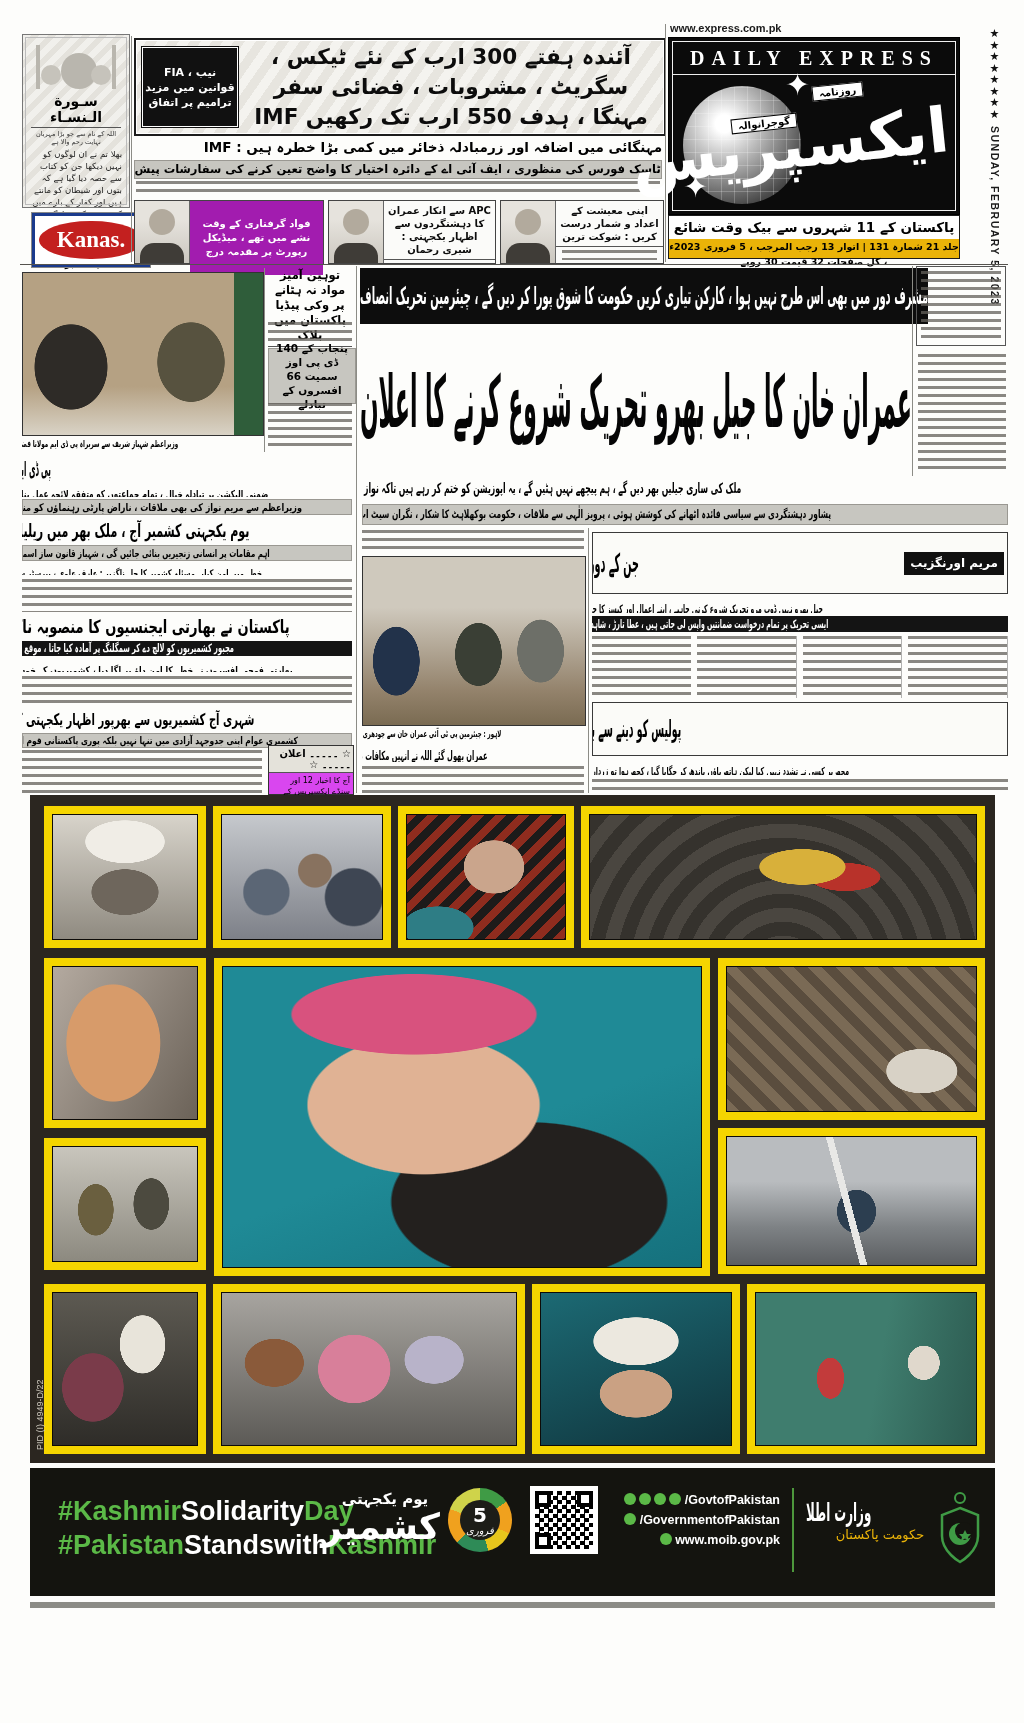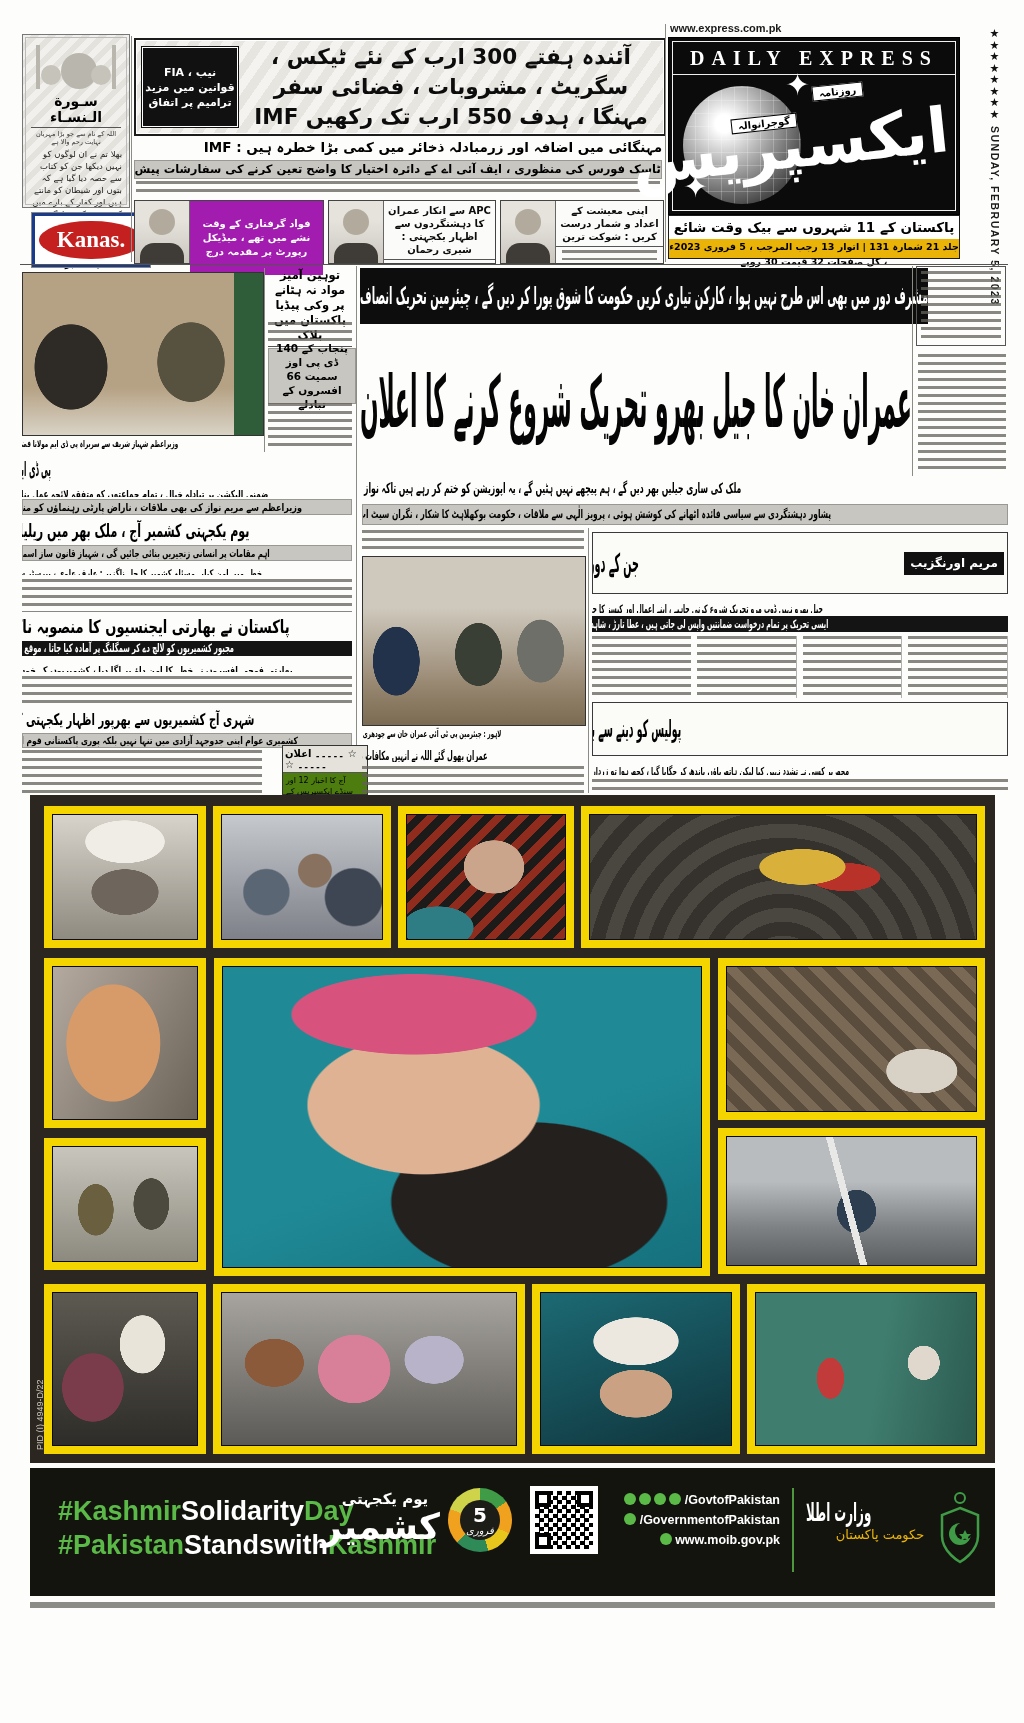--- a/index.html
+++ b/index.html
@@ -89,21 +89,21 @@
       radial-gradient(ellipse 26% 45% at 20% 58%,#2e2b27 0 58%,transparent 59%),
       radial-gradient(ellipse 24% 42% at 70% 55%,#57523f 0 58%,transparent 59%),
       linear-gradient(90deg,transparent 0 88%,#2f5d3a 88% 100%),
       linear-gradient(180deg,#b5a183 0 70%,#d9d3c6 100%);}
   .ph-elahi{background:
       radial-gradient(ellipse 18% 35% at 15% 62%,#22324a 0 58%,transparent 59%),
       radial-gradient(ellipse 18% 32% at 52% 58%,#3a3f35 0 58%,transparent 59%),
       radial-gradient(ellipse 18% 32% at 80% 56%,#6d6f68 0 58%,transparent 59%),
       linear-gradient(180deg,#cfc9bd 0 30%,#93826b 80%,#7a6b52 100%);}
   
-  .elan{border:1px solid #333;background:#4d7c0f;text-align:left;margin-left:14px;}
+  .elan{border:1px solid #333;background:#d946ef;text-align:right;}
   .elan-title{font-weight:bold;font-size:10px;border-bottom:1px solid #555;padding:2px;background:#e4e2da;}
   .elan-text{font-size:8px;line-height:11px;padding:2px 3px;}
   
   .grid{background:#2b2620;}
   .tile{position:absolute;border:8px solid #f5d500;box-shadow:0 0 0 1px #0d0b08 inset;}
   .g1{background:radial-gradient(ellipse 45% 28% at 50% 22%,#f0ede6 0 60%,transparent 61%),radial-gradient(ellipse 38% 30% at 50% 62%,#6e665c 0 60%,transparent 61%),linear-gradient(180deg,#d8d4cb,#8f8a80);}
   .g2{background:radial-gradient(circle at 28% 62%,#5b6675 0 16%,transparent 17%),radial-gradient(circle at 58% 45%,#88725f 0 14%,transparent 15%),radial-gradient(circle at 82% 66%,#3e4653 0 18%,transparent 19%),linear-gradient(180deg,#c6c9cd,#7d8088);}
   .g3{background:radial-gradient(ellipse 34% 38% at 55% 42%,#caa58c 0 55%,transparent 56%),radial-gradient(ellipse 40% 30% at 20% 90%,#2e7d85 0 55%,transparent 56%),repeating-linear-gradient(135deg,#8f2c1e 0 8px,#1d1b1a 8px 16px);}
   .g4{background:radial-gradient(ellipse 22% 28% at 55% 42%,#d8b03a 0 50%,transparent 51%),radial-gradient(ellipse 18% 22% at 66% 50%,#b8322a 0 50%,transparent 51%),repeating-radial-gradient(circle at 50% 130%,#4a4640 0 14px,#35322d 14px 28px);}
   .g5{background:radial-gradient(ellipse 55% 65% at 42% 50%,#d79b6a 0 58%,transparent 59%),radial-gradient(circle at 30% 60%,#a33415 0 4%,transparent 5%),radial-gradient(circle at 26% 44%,#a33415 0 3%,transparent 4%),linear-gradient(120deg,#b4aaa0,#6b6258);}

